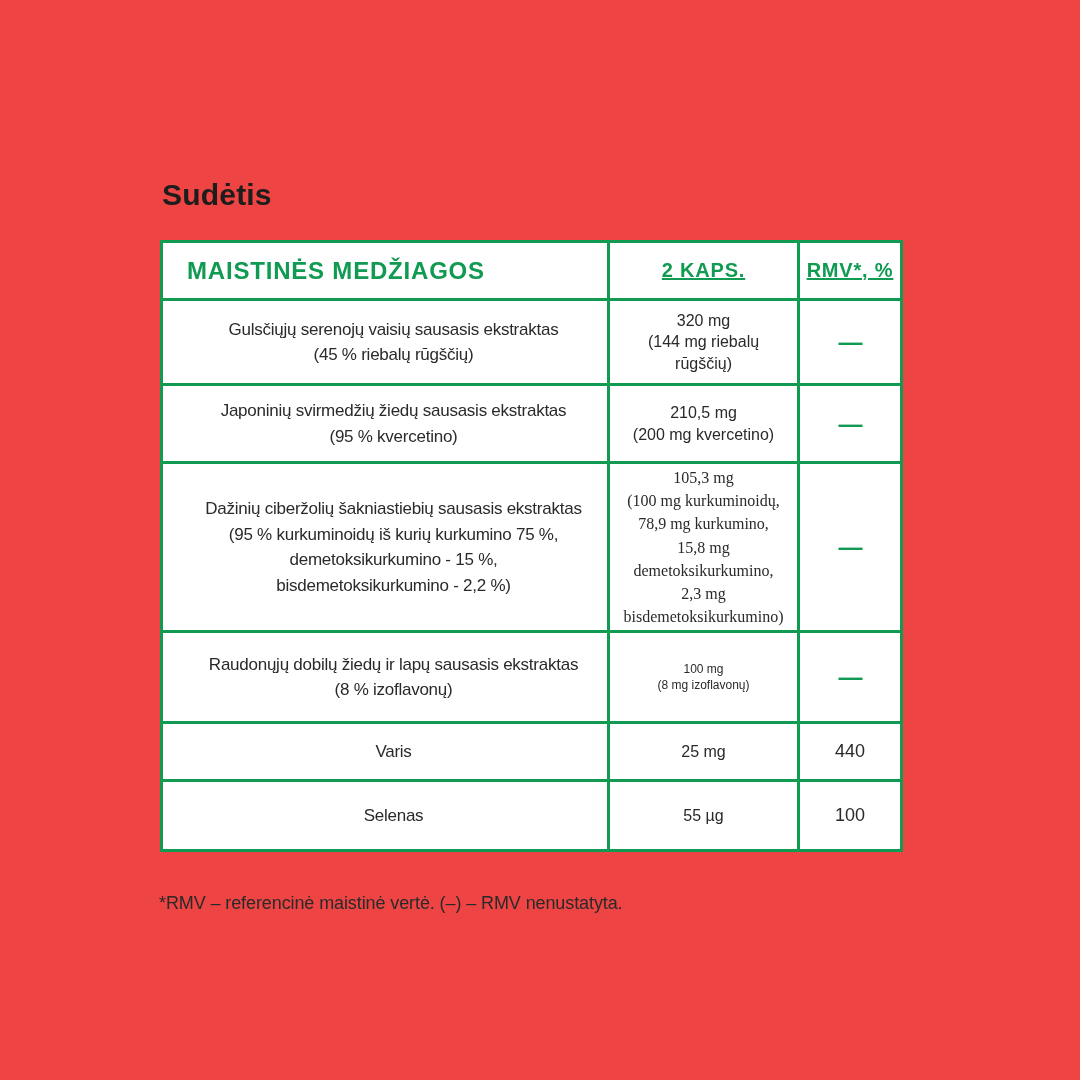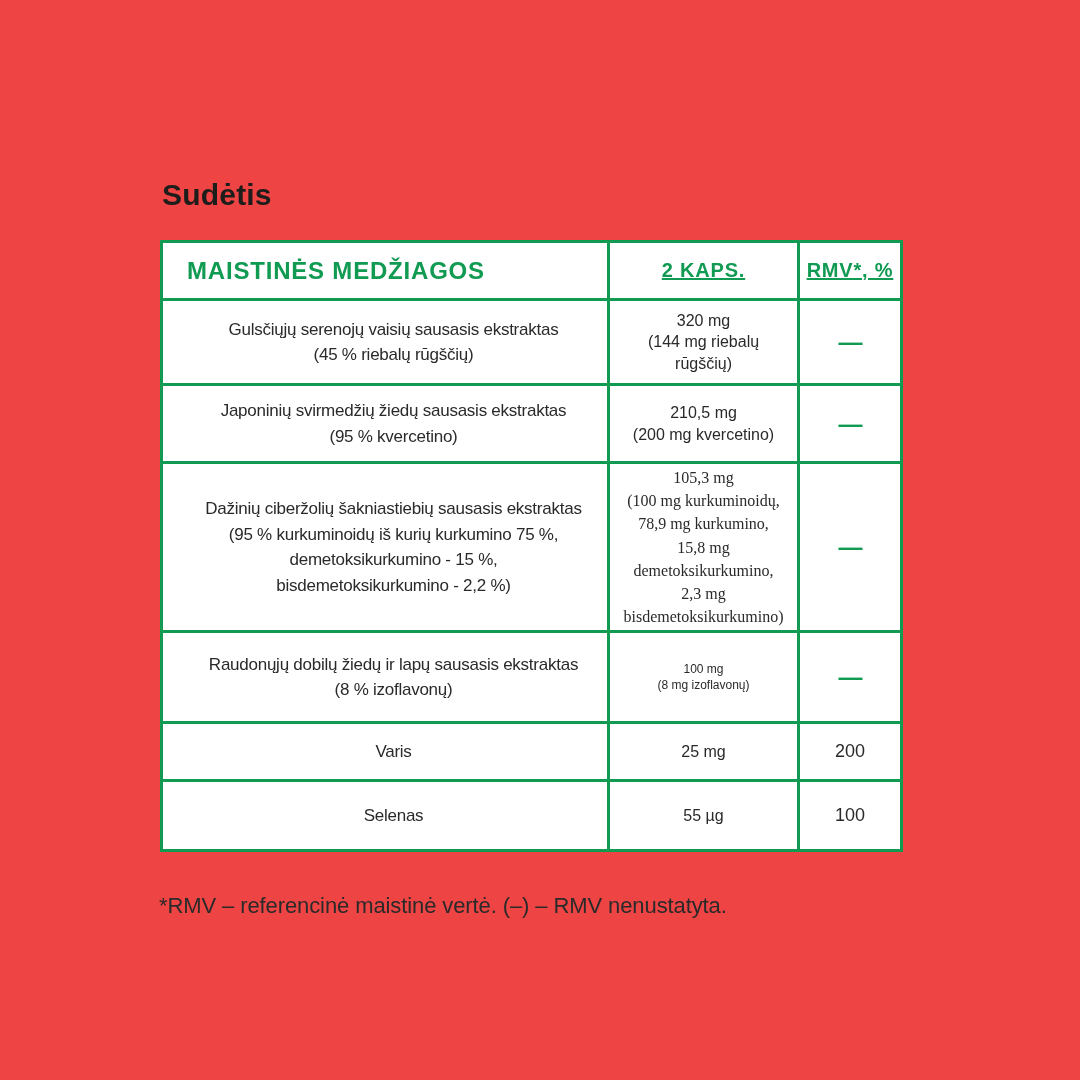--- a/index.html
+++ b/index.html
@@ -105,21 +105,21 @@
     color: #109a52;
     font-size: 24px;
     font-weight: 700;
     letter-spacing: -1px;
   }
   .footnote {
     position: absolute;
     left: 159px;
     top: 893px;
     margin: 0;
-    font-size: 22px;
+    font-size: 18px;
     letter-spacing: -0.1px;
     color: #2a2a2a;
   }
 </style>
 </head>
 <body>
 
 <div class="canvas">
 
   <h1 class="page-title">Sudėtis</h1>
@@ -168,21 +168,21 @@
       <tr class="row-3">
         <td class="name">Raudonųjų dobilų žiedų ir lapų sausasis ekstraktas
 (8 % izoflavonų)</td>
         <td class="amount lg">100 mg
 (8 mg izoflavonų)</td>
         <td class="rmv dash">—</td>
       </tr>
       <tr class="row-4">
         <td class="name">Varis</td>
         <td class="amount">25 mg</td>
-        <td class="rmv">200</td>
+        <td class="rmv">440</td>
       </tr>
       <tr class="row-6">
         <td class="name">Selenas</td>
         <td class="amount">55 µg</td>
         <td class="rmv">100</td>
       </tr>
     </tbody>
   </table>
 
   <p class="footnote">*RMV – referencinė maistinė vertė. (–) – RMV nenustatyta.</p>

